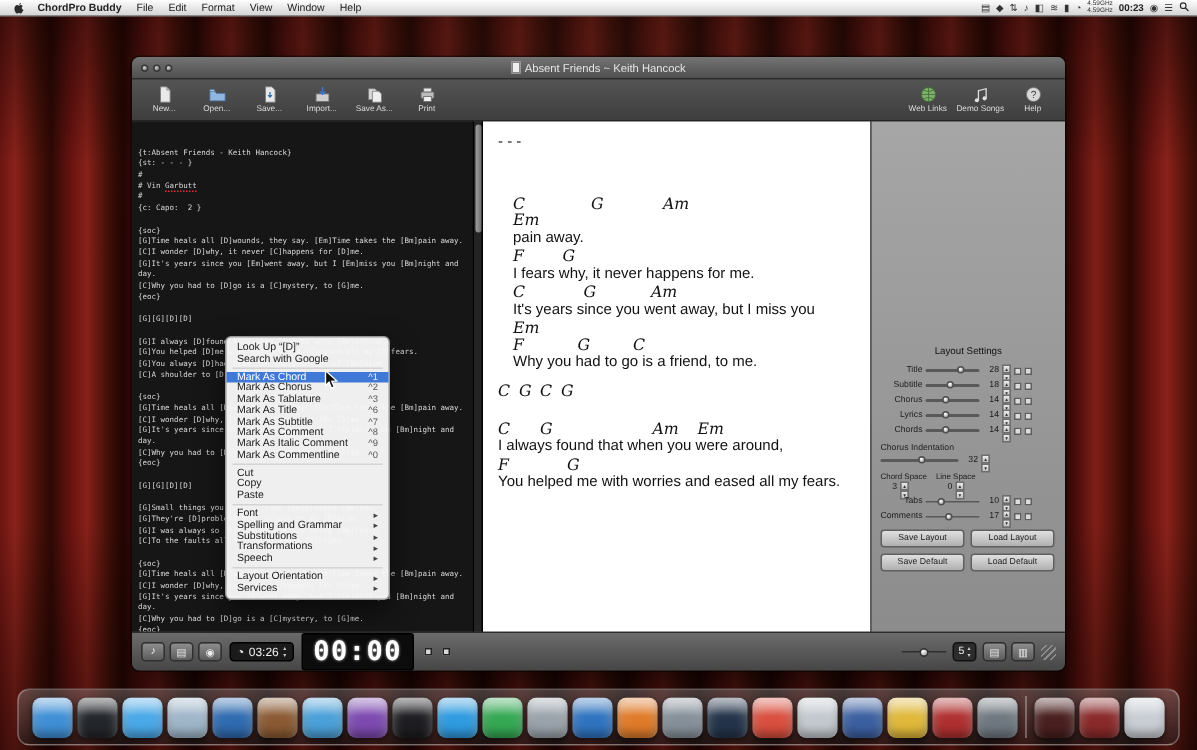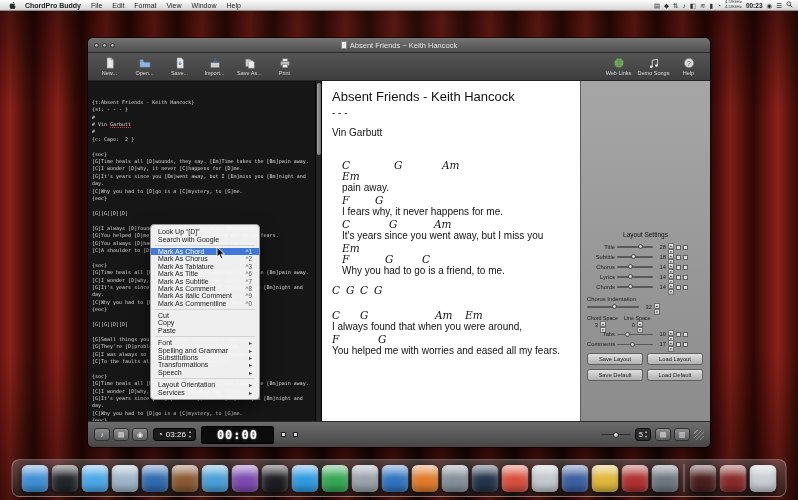--- a/index.html
+++ b/index.html
@@ -67,21 +67,21 @@
   .ls-minis{display:flex;gap:6px;margin-top:3px}
   .ls-minilabel{font-size:5.3px;white-space:nowrap}
   .ls-minirow{display:flex;align-items:center;gap:2px}
   .ls-btnrow{display:flex;gap:4px;margin-top:4px}
   .ls-btn{font-size:5.8px;background:linear-gradient(#e0e0e0,#b0b0b0);border:.5px solid #5f5f5f;border-radius:2.5px;padding:2px 0;width:56px;text-align:center;color:#222}
   
   .bottombar{height:26px;background:linear-gradient(#6c6c6c,#464646);border-top:1px solid #2a2a2a;border-radius:0 0 5px 5px;display:flex;align-items:center;padding:0 6px;gap:5px}
   .bb-btn{width:16px;height:13px;border-radius:3px;background:linear-gradient(#8e8e8e,#5c5c5c);border:.5px solid #303030;color:#eee;font-size:7px;display:flex;align-items:center;justify-content:center}
   .bb-time{display:flex;align-items:center;background:#1a1a1a;border:.5px solid #000;border-radius:3px;padding:1px 4px;color:#f2f2f2;font-size:8px;gap:3px}
   .bb-arrows{display:inline-flex;flex-direction:column;font-size:4px;line-height:4.5px;color:#ccc}
-  .bb-lcd{background:#0c0c0c;border:.5px solid #000;border-radius:2px;padding:1px 15px;color:#fff;font-family:"DejaVu Sans Mono",monospace;font-weight:bold;font-size:12px;letter-spacing:1px;text-shadow:0 0 2px rgba(255,255,255,.75)}
+  .bb-lcd{background:#0c0c0c;border:.5px solid #000;border-radius:2px;padding:1px 7px;color:#fff;font-family:"DejaVu Sans Mono",monospace;font-weight:bold;font-size:18px;letter-spacing:1px;text-shadow:0 0 2px rgba(255,255,255,.75)}
   .bb-mini{width:5px;height:5px;background:#d8d8d8;border:.5px solid #222;display:inline-block;margin-left:2px}
   .bb-right{margin-left:auto;display:flex;align-items:center;gap:4px}
   .bb-slider{width:30px;height:8px;position:relative}
   .bb-strack{position:absolute;left:0;right:0;top:3.2px;height:1.6px;background:#2e2e2e;border-radius:1px}
   .bb-sthumb{position:absolute;left:12px;top:1px;width:6px;height:6px;border-radius:50%;background:radial-gradient(circle at 35% 30%,#fff,#8f8f8f);border:.5px solid #333}
   .bb-zoom{display:flex;align-items:center;gap:2px;background:#2c2c2c;border:.5px solid #111;border-radius:3px;padding:1px 3px;color:#eee;font-size:7px}
   .bb-grip{width:10px;height:10px;background:repeating-linear-gradient(135deg,transparent 0 2px,#9a9a9a 2px 3px);opacity:.8}
   
   .ctxmenu{position:absolute;left:150px;top:224px;width:110px;background:rgba(247,247,247,.97);border:.5px solid #979797;border-radius:4px;box-shadow:0 7px 18px rgba(0,0,0,.55);padding:3px 0;z-index:60;font-size:7px;color:#1a1a1a}
   .cm-item{display:flex;align-items:center;height:7.4px;padding:0 7px}
@@ -249,24 +249,22 @@
   </div>
   <div class="content">
     <div class="editor">
       <div><div class="ed-line">{t:Absent Friends - Keith Hancock}</div><div class="ed-line">{st: - - - }</div><div class="ed-line">#</div><div class="ed-line"># Vin <span class="miss">Garbutt</span></div><div class="ed-line">#</div><div class="ed-line">{c: Capo:  2 }</div><div class="ed-line">&nbsp;</div><div class="ed-line">{soc}</div><div class="ed-line">[G]Time heals all [D]wounds, they say. [Em]Time takes the [Bm]pain away.</div><div class="ed-line">[C]I wonder [D]why, it never [C]happens for [D]me.</div><div class="ed-line">[G]It's years since you [Em]went away, but I [Em]miss you [Bm]night and day.</div><div class="ed-line">[C]Why you had to [D]go is a [C]mystery, to [G]me.</div><div class="ed-line">{eoc}</div><div class="ed-line">&nbsp;</div><div class="ed-line">[G][G][D][D]</div><div class="ed-line">&nbsp;</div><div class="ed-line">[G]I always [D]found that when [Em]you were [Bm]around,</div><div class="ed-line">[G]You helped [D]me with worries and [C]eased all my [D]fears.</div><div class="ed-line">[G]You always [D]had time for [Em]problems of [Bm]mine,</div><div class="ed-line">[C]A shoulder to [D]cry on, a [C]friend so [G]kind.</div><div class="ed-line">&nbsp;</div><div class="ed-line">{soc}</div><div class="ed-line">[G]Time heals all [D]wounds, they say. [Em]Time takes the [Bm]pain away.</div><div class="ed-line">[C]I wonder [D]why, it never [C]happens for [D]me.</div><div class="ed-line">[G]It's years since you [D]went away, but I [Em]miss you [Bm]night and day.</div><div class="ed-line">[C]Why you had to [D]go is a [C]mystery, to [G]me.</div><div class="ed-line">{eoc}</div><div class="ed-line">&nbsp;</div><div class="ed-line">[G][G][D][D]</div><div class="ed-line">&nbsp;</div><div class="ed-line">[G]Small things you [D]did, that [Em]pleased [Bm]you,</div><div class="ed-line">[G]They're [D]problems now, [C]out of my [D]mind.</div><div class="ed-line">[G]I was always so [D]sure of [Em]you being [Bm]there,</div><div class="ed-line">[C]To the faults all a[D]round I was [G]blind.</div><div class="ed-line">&nbsp;</div><div class="ed-line">{soc}</div><div class="ed-line">[G]Time heals all [D]wounds, they say. [Em]Time takes the [Bm]pain away.</div><div class="ed-line">[C]I wonder [D]why, it never [C]happens for [D]me.</div><div class="ed-line">[G]It's years since you [D]went away, but I [Em]miss you [Bm]night and day.</div><div class="ed-line">[C]Why you had to [D]go is a [C]mystery, to [G]me.</div><div class="ed-line">{eoc}</div></div>
     </div>
     <div class="vscroll">
       <div class="vthumb"></div>
     </div>
     <div class="preview">
       <div>
-          <div class="pv-title">Absent Friends - Keith Hancock</div>
           <div class="pv-subtitle">- - -</div>
           <div class="pv-gap"></div>
-          <div class="pv-text">Vin Garbutt</div>
           <div class="pv-gap"></div>
           <div class="pv-gap"></div>
           <div class="pv-gap"></div>
           <div class="pv-chords pv-ind">
             <span class="pv-chord" style="left: 0px;">C</span>
             <span class="pv-chord" style="left: 52px;">G</span>
             <span class="pv-chord" style="left: 100px;">Am</span>
           </div>
           <div class="pv-chords pv-ind">
             <span class="pv-chord" style="left: 0px;">Em</span>

